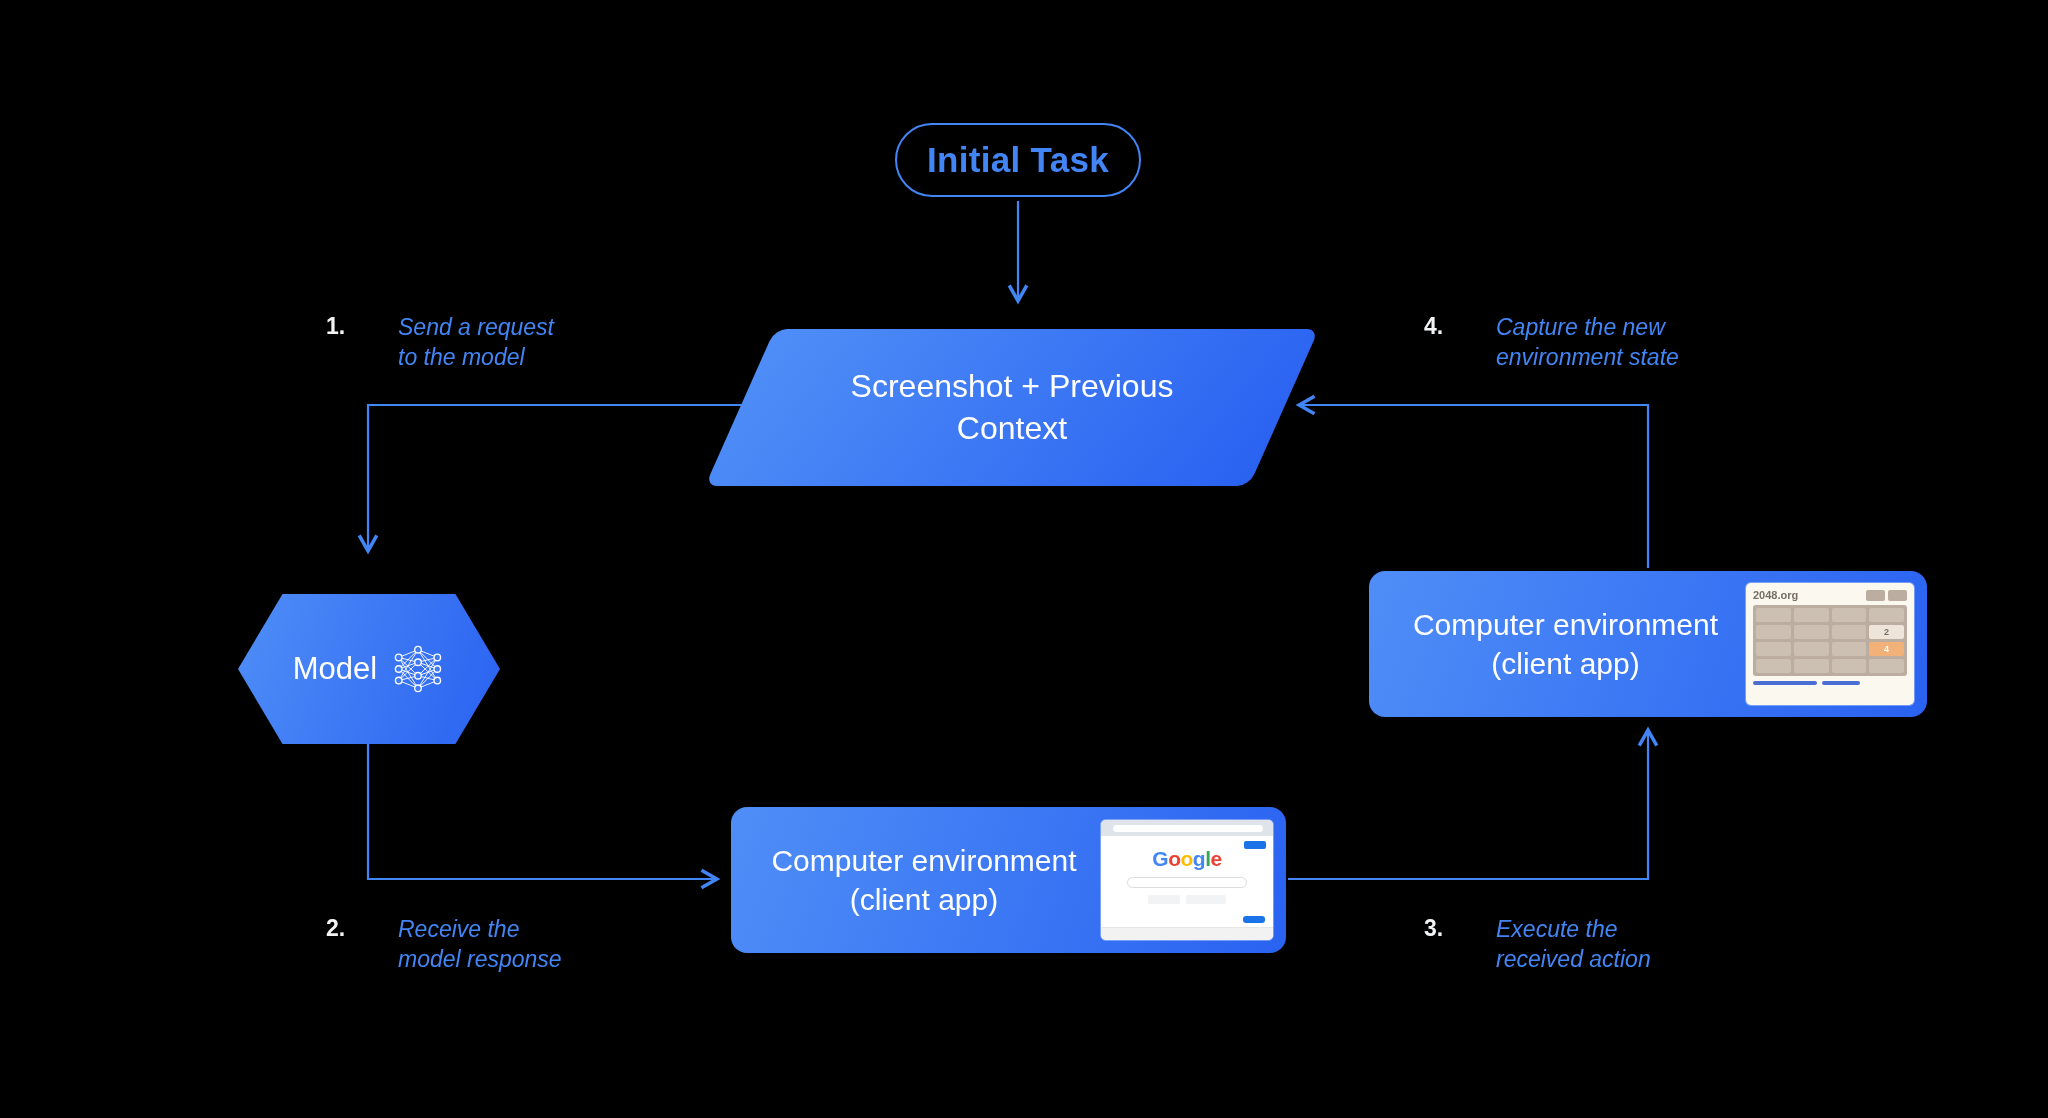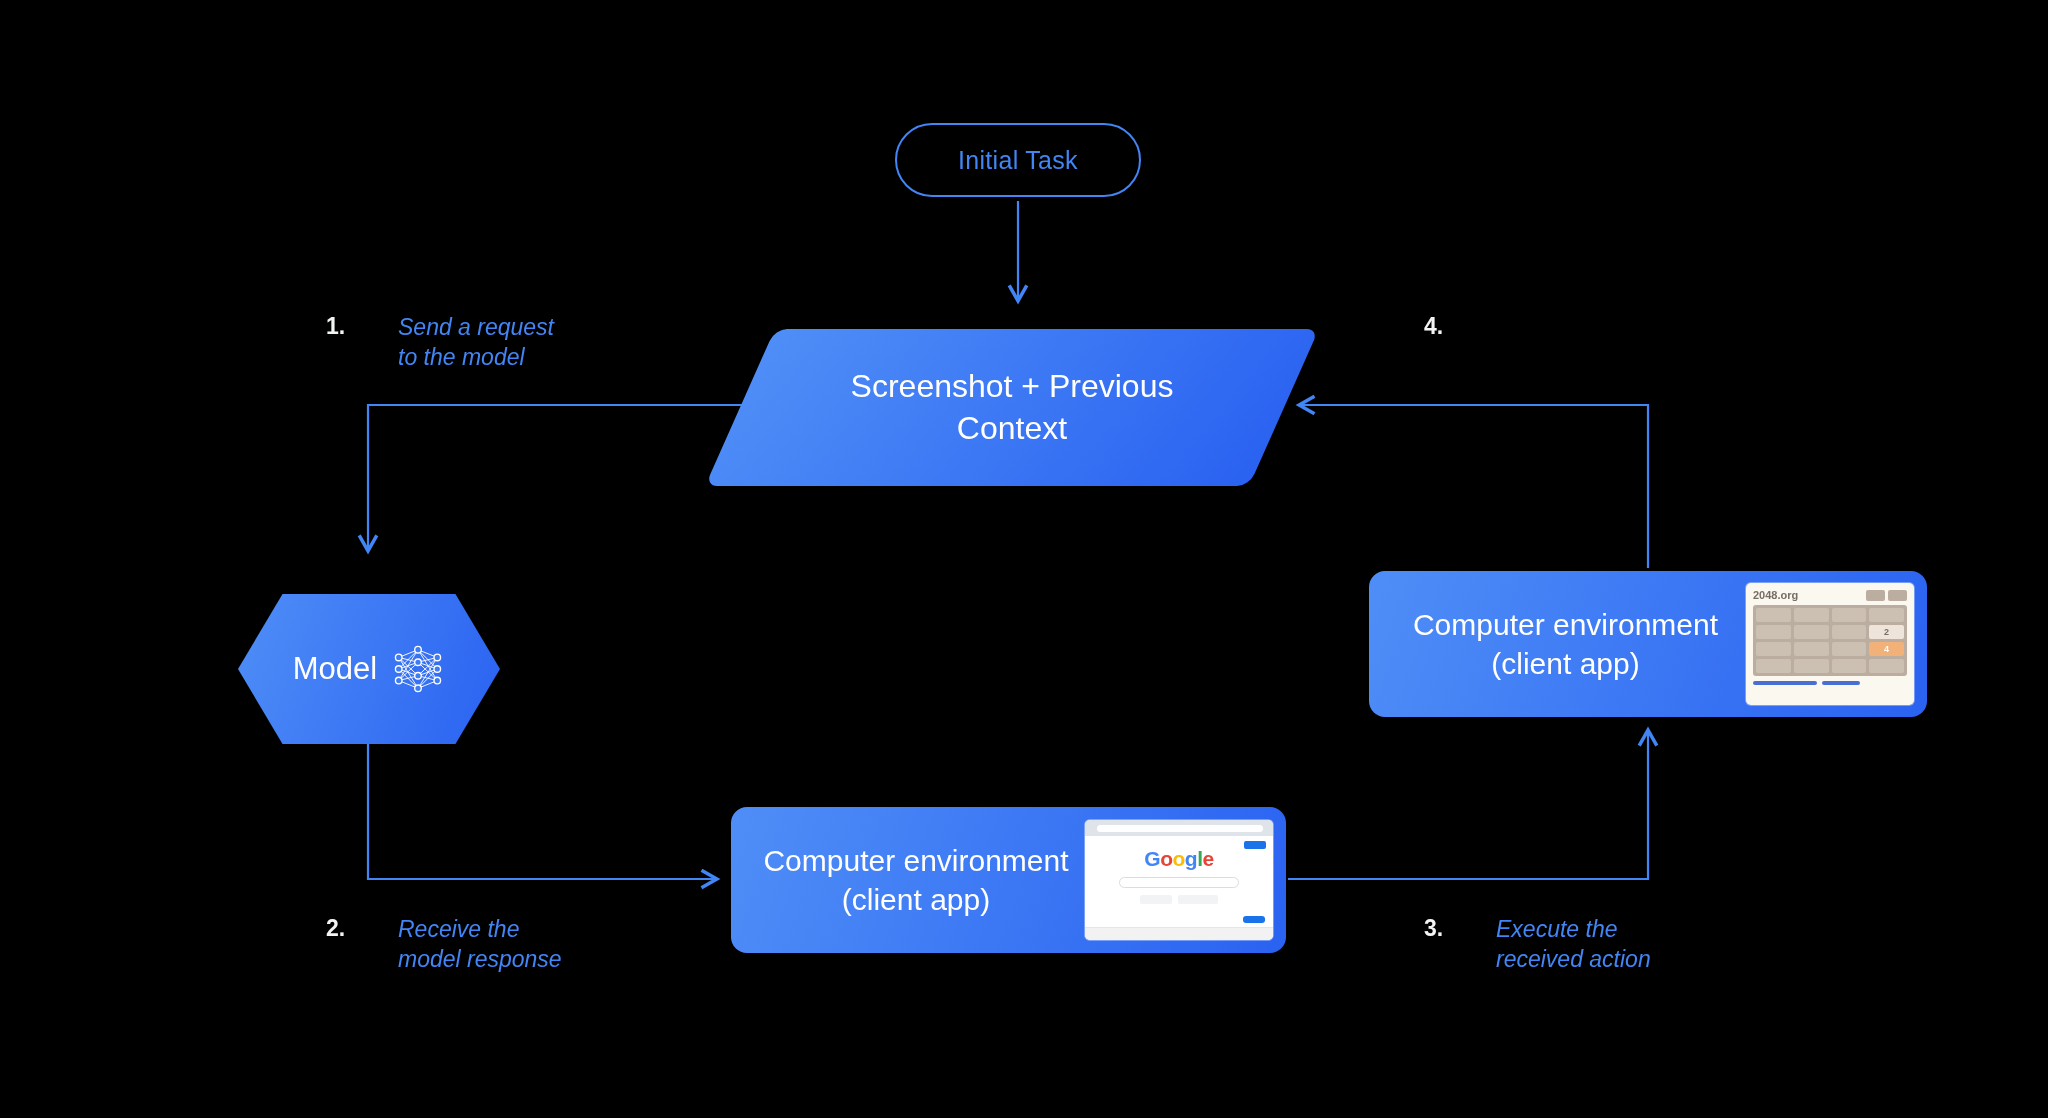--- a/index.html
+++ b/index.html
@@ -15,21 +15,21 @@
 
   
   .arrows{position:absolute;left:0;top:0;width:2048px;height:1118px;}
   .arrows path.conn{stroke:var(--accent);stroke-width:2.2;fill:none;}
   .arrowhead{stroke:var(--accent);fill:none;stroke-width:1.6;}
 
   
   .pill{position:absolute;left:895px;top:123px;width:246px;height:74px;
     border:2.5px solid var(--accent);border-radius:40px;
     display:flex;align-items:center;justify-content:center;}
-  .pill span{color:var(--accent);font-size:25px;font-weight:normal;letter-spacing:.3px;}
+  .pill span{color:var(--accent);font-size:35px;font-weight:bold;letter-spacing:.3px;}
 
   
   .para{position:absolute;left:740px;top:329px;width:544px;height:157px;
     background:linear-gradient(110deg,var(--grad1),var(--grad2));
     border-radius:12px;transform:skewX(-24deg);}
   .para-inner{width:100%;height:100%;transform:skewX(24deg);
     display:flex;align-items:center;justify-content:center;text-align:center;
     color:#fff;font-size:32px;line-height:1.3;}
 
   
@@ -51,21 +51,21 @@
   
   .envbox{position:absolute;border-radius:16px;
     background:linear-gradient(110deg,var(--grad1),var(--grad2));
     display:flex;align-items:center;}
   .envbox .env-label{flex:1;text-align:center;color:#fff;font-size:30px;line-height:1.3;padding-left:16px;}
   .env-bottom{left:731px;top:807px;width:555px;height:146px;}
   .env-right{left:1369px;top:571px;width:558px;height:146px;}
 
   
   .thumb{border-radius:5px;overflow:hidden;position:relative;flex:none;margin-right:13px;box-shadow:0 0 0 1px rgba(255,255,255,.35);}
-  .g-thumb{width:188px;height:120px;background:#fff;}
+  .g-thumb{width:172px;height:120px;background:#fff;}
   .g-chrome{height:16px;background:#dfe3ea;display:flex;align-items:center;}
   .g-url{height:7px;background:#fff;border-radius:4px;flex:1;margin:0 10px 0 12px;}
   .g-signin{position:absolute;top:21px;right:7px;width:22px;height:8px;border-radius:2px;background:#1a73e8;}
   .g-logo{text-align:center;margin-top:12px;font-size:21px;font-weight:bold;letter-spacing:-.5px;line-height:1;}
   .gl-b{color:#4285F4;} .gl-r{color:#EA4335;} .gl-y{color:#FBBC05;} .gl-g{color:#34A853;}
   .g-search{width:120px;height:11px;border:1px solid #dadce0;border-radius:6px;margin:8px auto 0;}
   .g-btns{display:flex;justify-content:center;gap:6px;margin-top:7px;}
   .g-btn1{width:32px;height:9px;background:#f1f3f4;border-radius:2px;}
   .g-btn2{width:40px;height:9px;background:#f1f3f4;border-radius:2px;}
   .g-promo{position:absolute;right:8px;bottom:17px;width:22px;height:7px;border-radius:3px;background:#1a73e8;}
@@ -127,20 +127,22 @@
     <span class="lbl ml">Receive the
 model response</span>
   </div>
   <div class="step step3">
     <span class="num">3.</span>
     <span class="lbl ml">Execute the
 received action</span>
   </div>
   <div class="step step4">
     <span class="num">4.</span>
+    <span class="lbl ml">Capture the new
+environment state</span>
   </div>
 
   <div class="hex">
     <span class="hex-label">Model</span>
     <svg width="54" height="54" viewBox="0 0 56 56">
       <g stroke="#ffffff" stroke-width="1" opacity="0.95">
         <line x1="8" y1="16" x2="28" y2="8"></line>
           <line x1="8" y1="16" x2="28" y2="21"></line>
         <line x1="8" y1="16" x2="28" y2="35"></line>
           <line x1="8" y1="16" x2="28" y2="48"></line>

